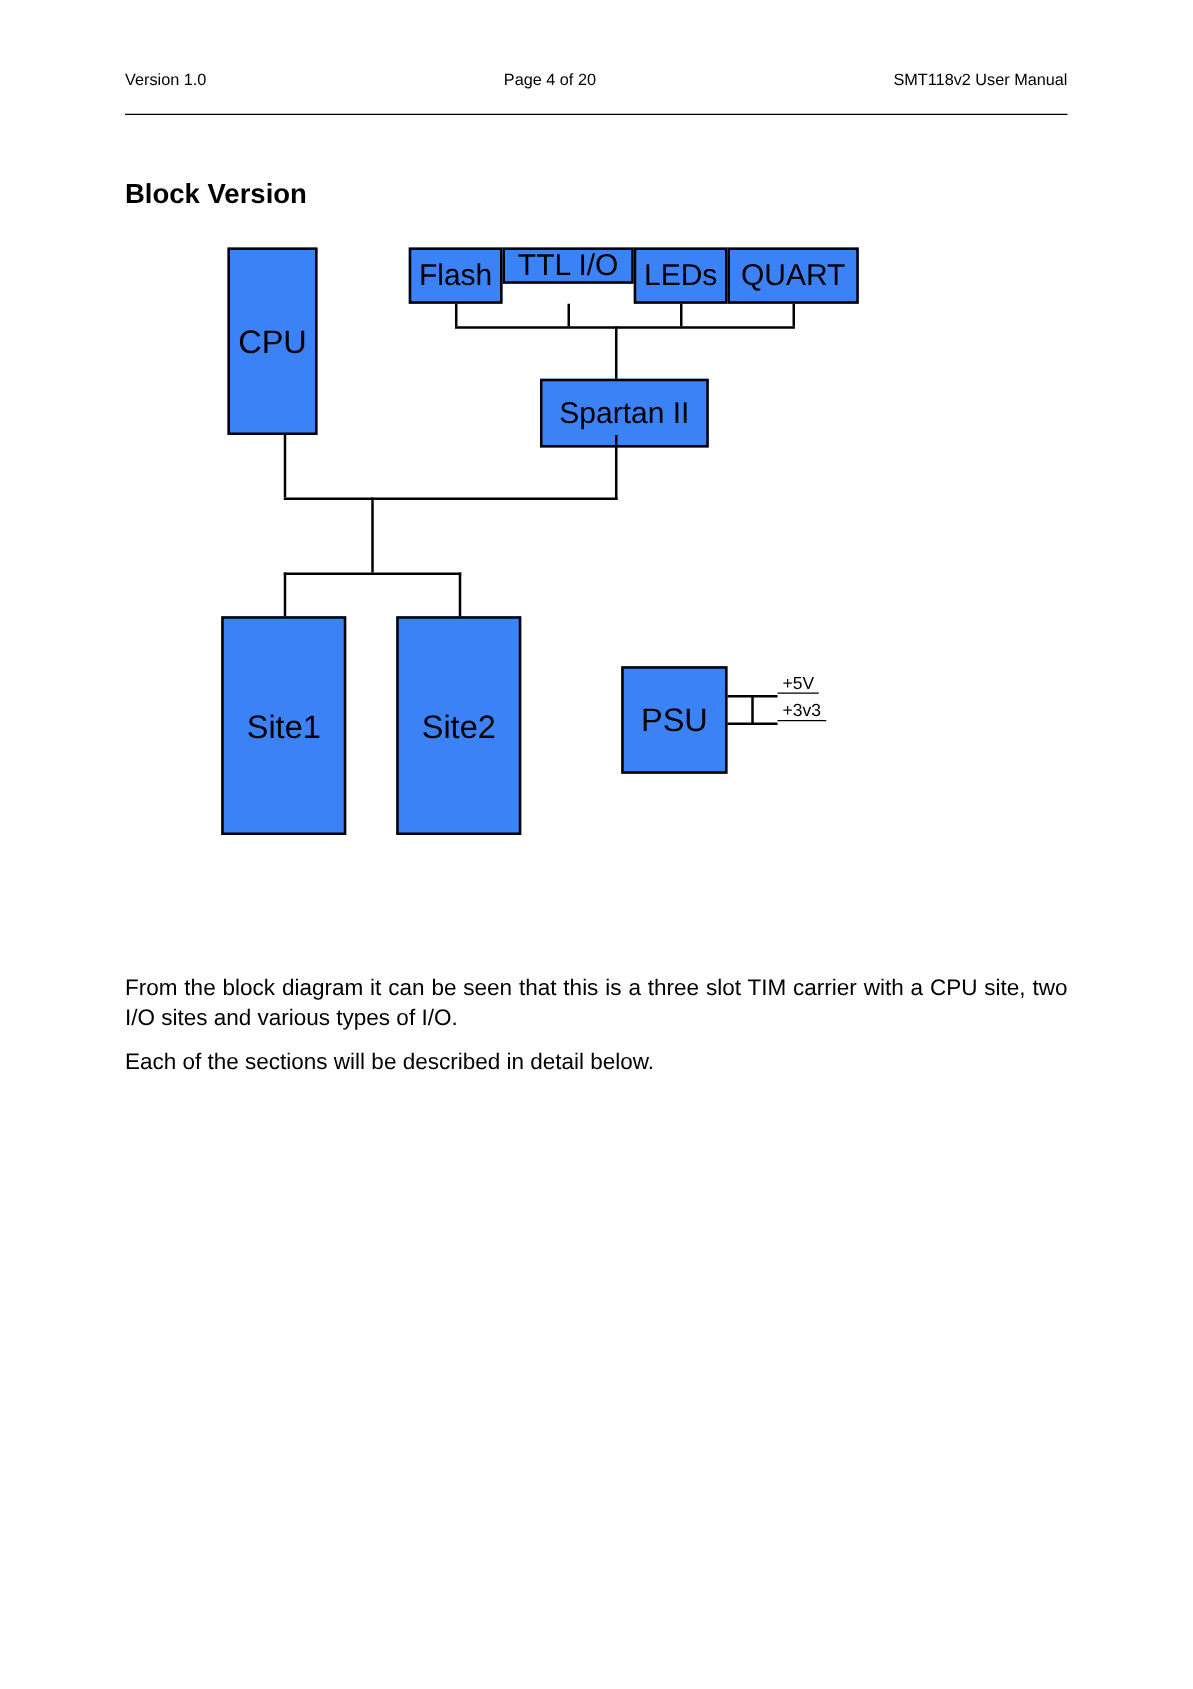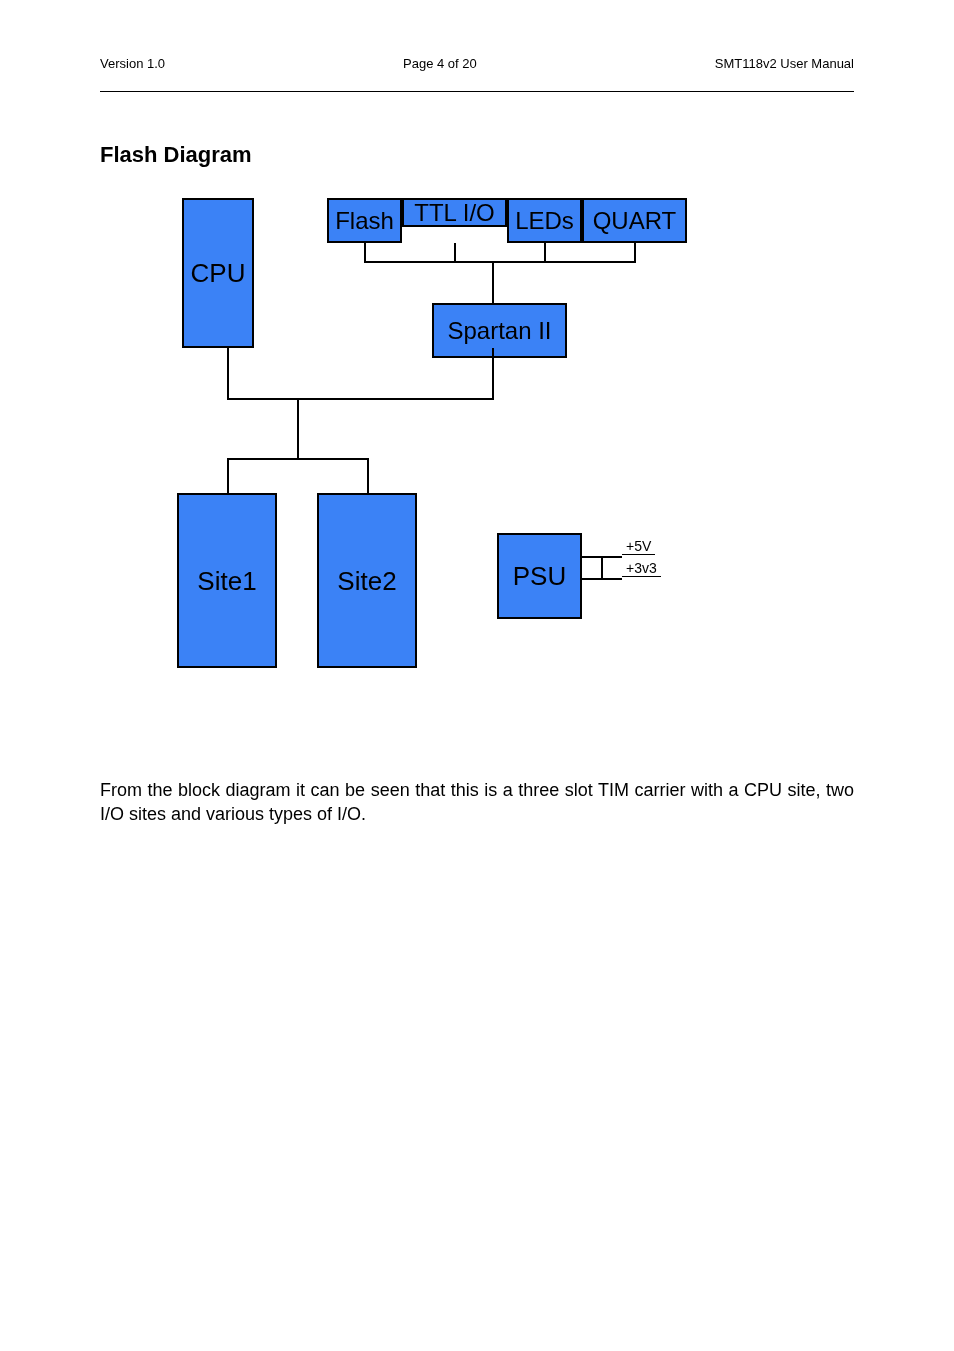--- a/index.html
+++ b/index.html
@@ -79,21 +79,21 @@
 <body>
 
 <div class="page">
 
   <div class="header-row">
     <span>Version 1.0</span>
     <span>Page 4 of 20</span>
     <span>SMT118v2 User Manual</span>
   </div>
 
-  <div class="section-title">Flash Diagram</div>
+  <div class="section-title">Block Version</div>
 
   <div class="diagram-wrap">
     <div class="diagram">
 
       <div class="box" style="left:10px; top:0px; width:72px; height:150px;">CPU</div>
 
       <div class="box small-font" style="left:155px; top:0px; width:75px; height:45px;">Flash</div>
       <div class="box small-font" style="left:230px; top:0px; width:105px; height:29px;">TTL I/O</div>
       <div class="box small-font" style="left:335px; top:0px; width:75px; height:45px;">LEDs</div>
       <div class="box small-font" style="left:410px; top:0px; width:105px; height:45px;">QUART</div>
@@ -129,15 +129,16 @@
 
       <div class="line-h" style="left:410px; top:358px; width:40px;"></div>
       <div class="line-h" style="left:410px; top:380px; width:40px;"></div>
       <div class="line-v" style="left:429px; top:358px; height:24px;"></div>
 
     </div>
   </div>
 
   <div class="body-text">
     <p>From the block diagram it can be seen that this is a three slot TIM carrier with a CPU site, two I/O sites and various types of I/O.</p>
+    <p>Each of the sections will be described in detail below.</p>
   </div>
 
 </div>
 
 </body></html>

